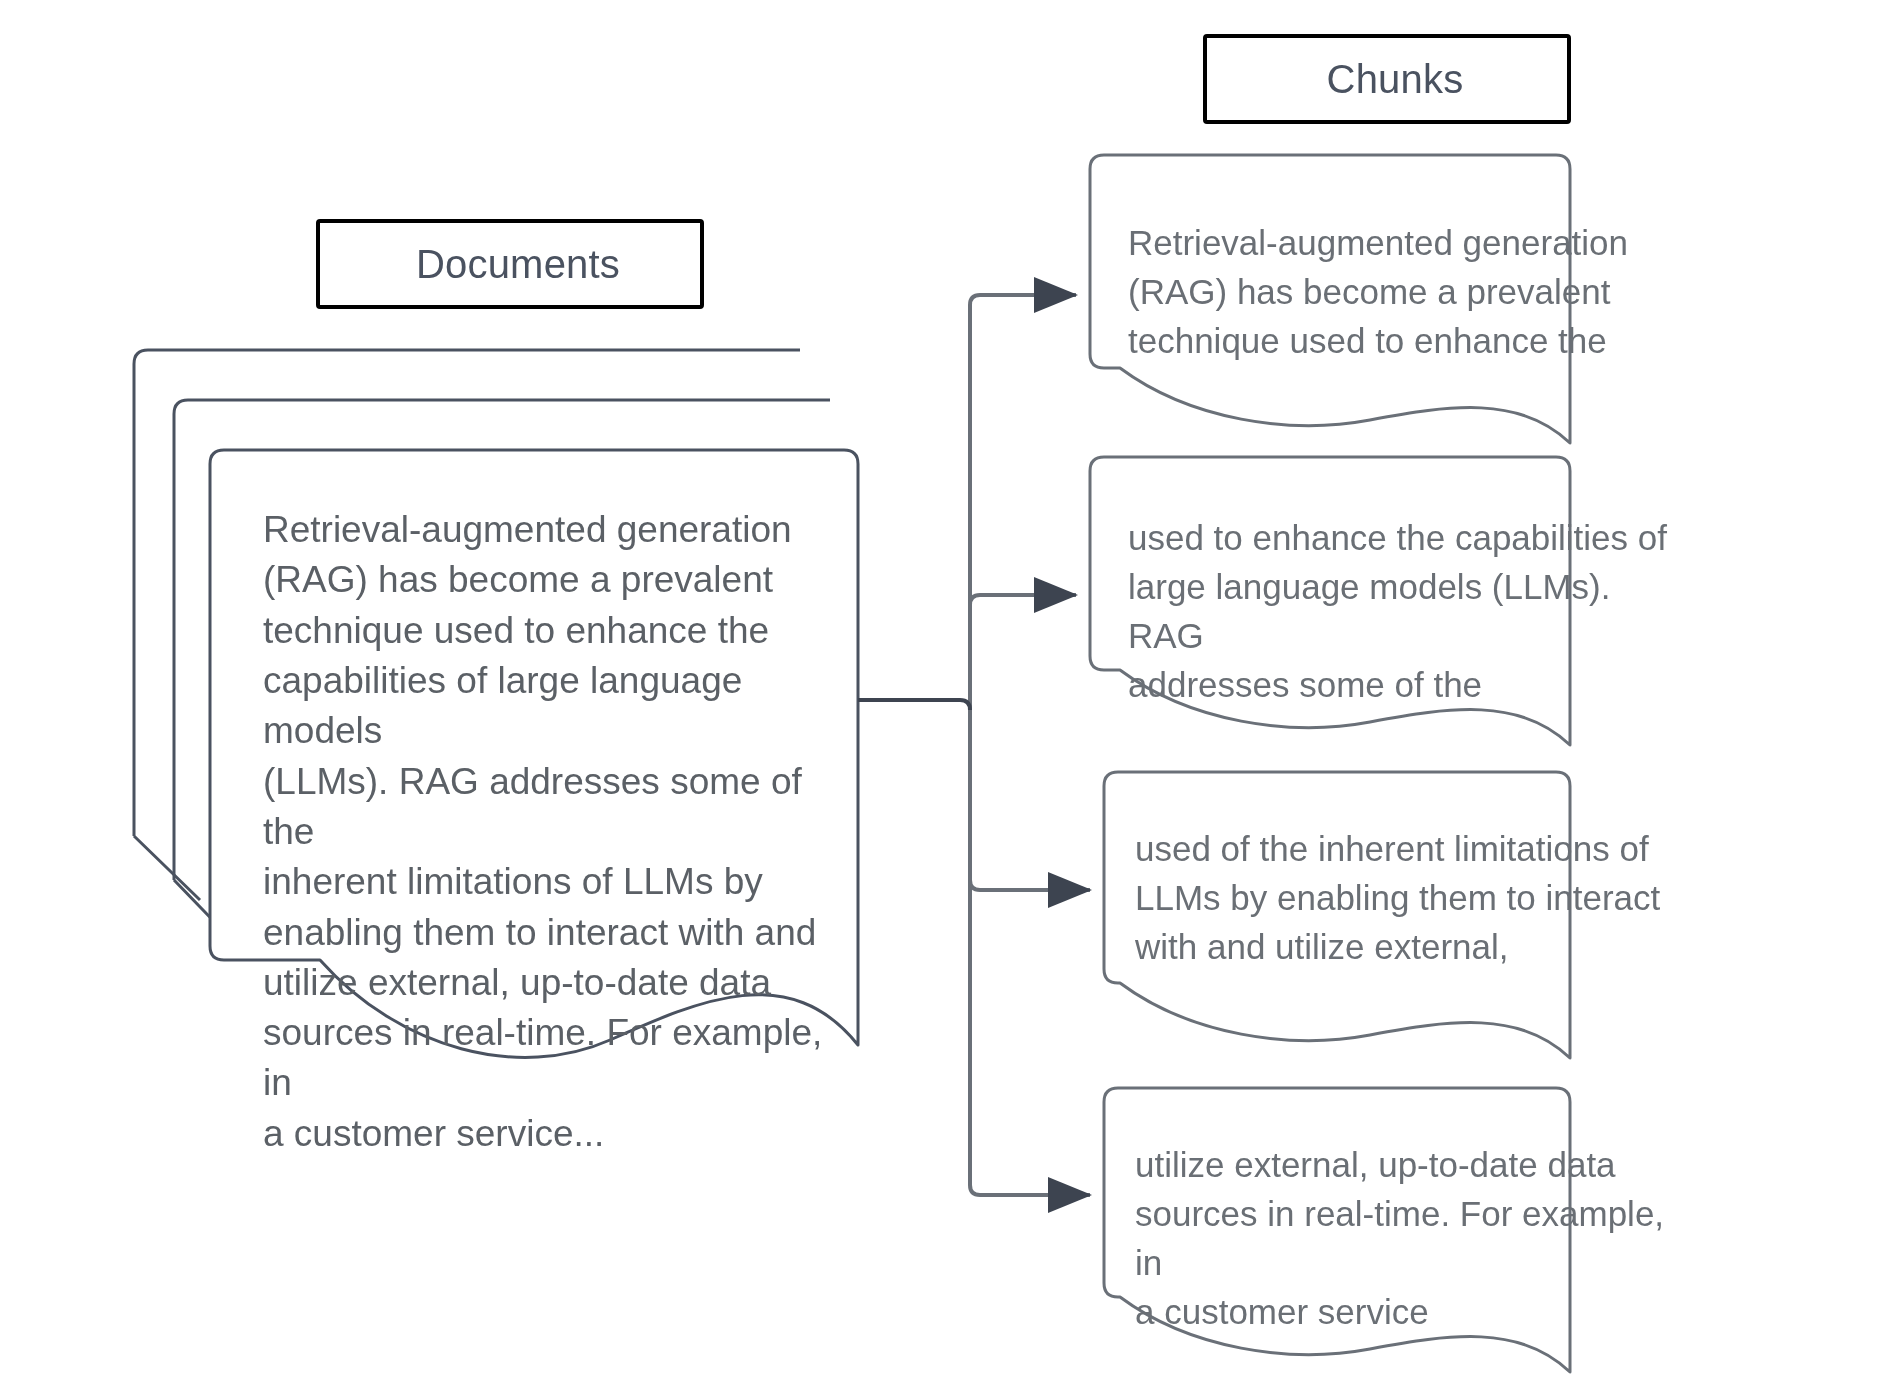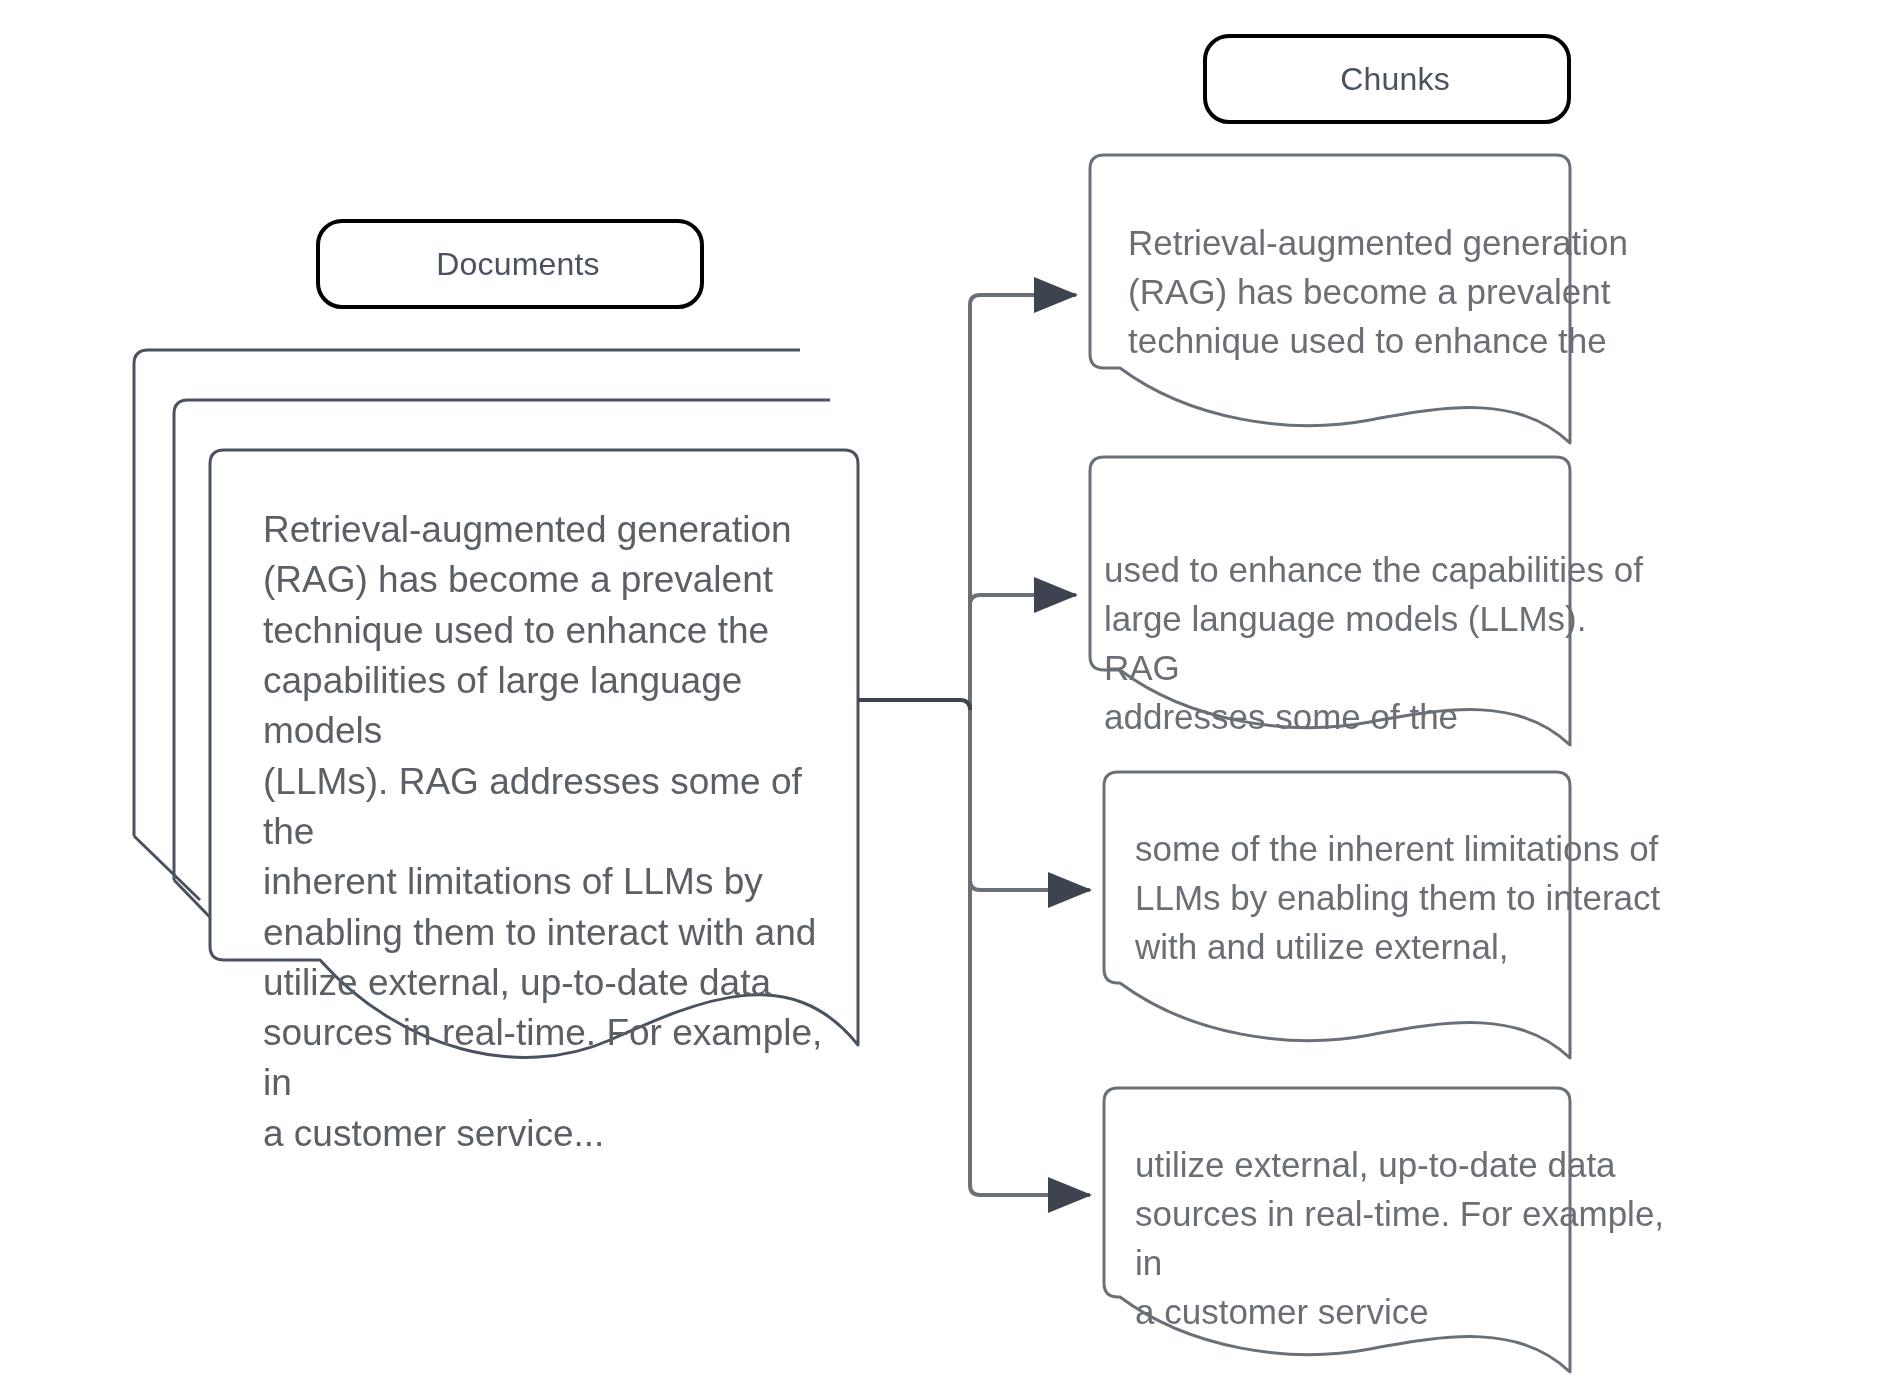--- a/index.html
+++ b/index.html
@@ -22,27 +22,27 @@
     position: absolute;
     left: 0;
     top: 0;
     width: 1878px;
     height: 1390px;
   }
   .label-box {
     position: absolute;
     box-sizing: border-box;
     border: 4px solid #000000;
-    border-radius: 26px;
+    border-radius: 4px;
     background: #ffffff;
     display: flex;
     align-items: center;
     justify-content: center;
     color: #4a5260;
-    font-size: 32px;
+    font-size: 40px;
     font-family: "Liberation Sans", sans-serif;
     letter-spacing: 0.2px;
     padding-left: 16px;
   }
   #documents-label-box {
     left: 292px;
     top: 219px;
     width: 388px;
     height: 90px;
     margin-left: 24px;
@@ -69,21 +69,21 @@
   }
   .chunk-text {
     position: absolute;
     color: #6a6f75;
     font-size: 35px;
     line-height: 1.40;
     font-family: "Liberation Sans", sans-serif;
     white-space: pre-line;
   }
   #chunk-text-0 { left: 1128px; top: 218px; width: 520px; }
-  #chunk-text-1 { left: 1104px; top: 513px; width: 560px; margin-top: 32px; }
+  #chunk-text-1 { left: 1128px; top: 513px; width: 560px; }
   #chunk-text-2 { left: 1135px; top: 824px; width: 560px; }
   #chunk-text-3 { left: 1135px; top: 1140px; width: 560px; }
 </style>
 </head>
 <body>
 
 <div id="canvas">
 
   <svg id="vector-layer" viewBox="0 0 1878 1390">
     <defs>
@@ -184,20 +184,20 @@
 utilize external, up-to-date data
 sources in real-time. For example, in
 a customer service...</div>
 
   <div class="chunk-text" id="chunk-text-0">Retrieval-augmented generation
 (RAG) has become a prevalent
 technique used to enhance the</div>
   <div class="chunk-text" id="chunk-text-1">used to enhance the capabilities of
 large language models (LLMs). RAG
 addresses some of the</div>
-  <div class="chunk-text" id="chunk-text-2">some of the inherent limitations of
+  <div class="chunk-text" id="chunk-text-2">used of the inherent limitations of
 LLMs by enabling them to interact
 with and utilize external,</div>
   <div class="chunk-text" id="chunk-text-3">utilize external, up-to-date data
 sources in real-time. For example, in
 a customer service</div>
 
 </div>
 
 </body></html>

